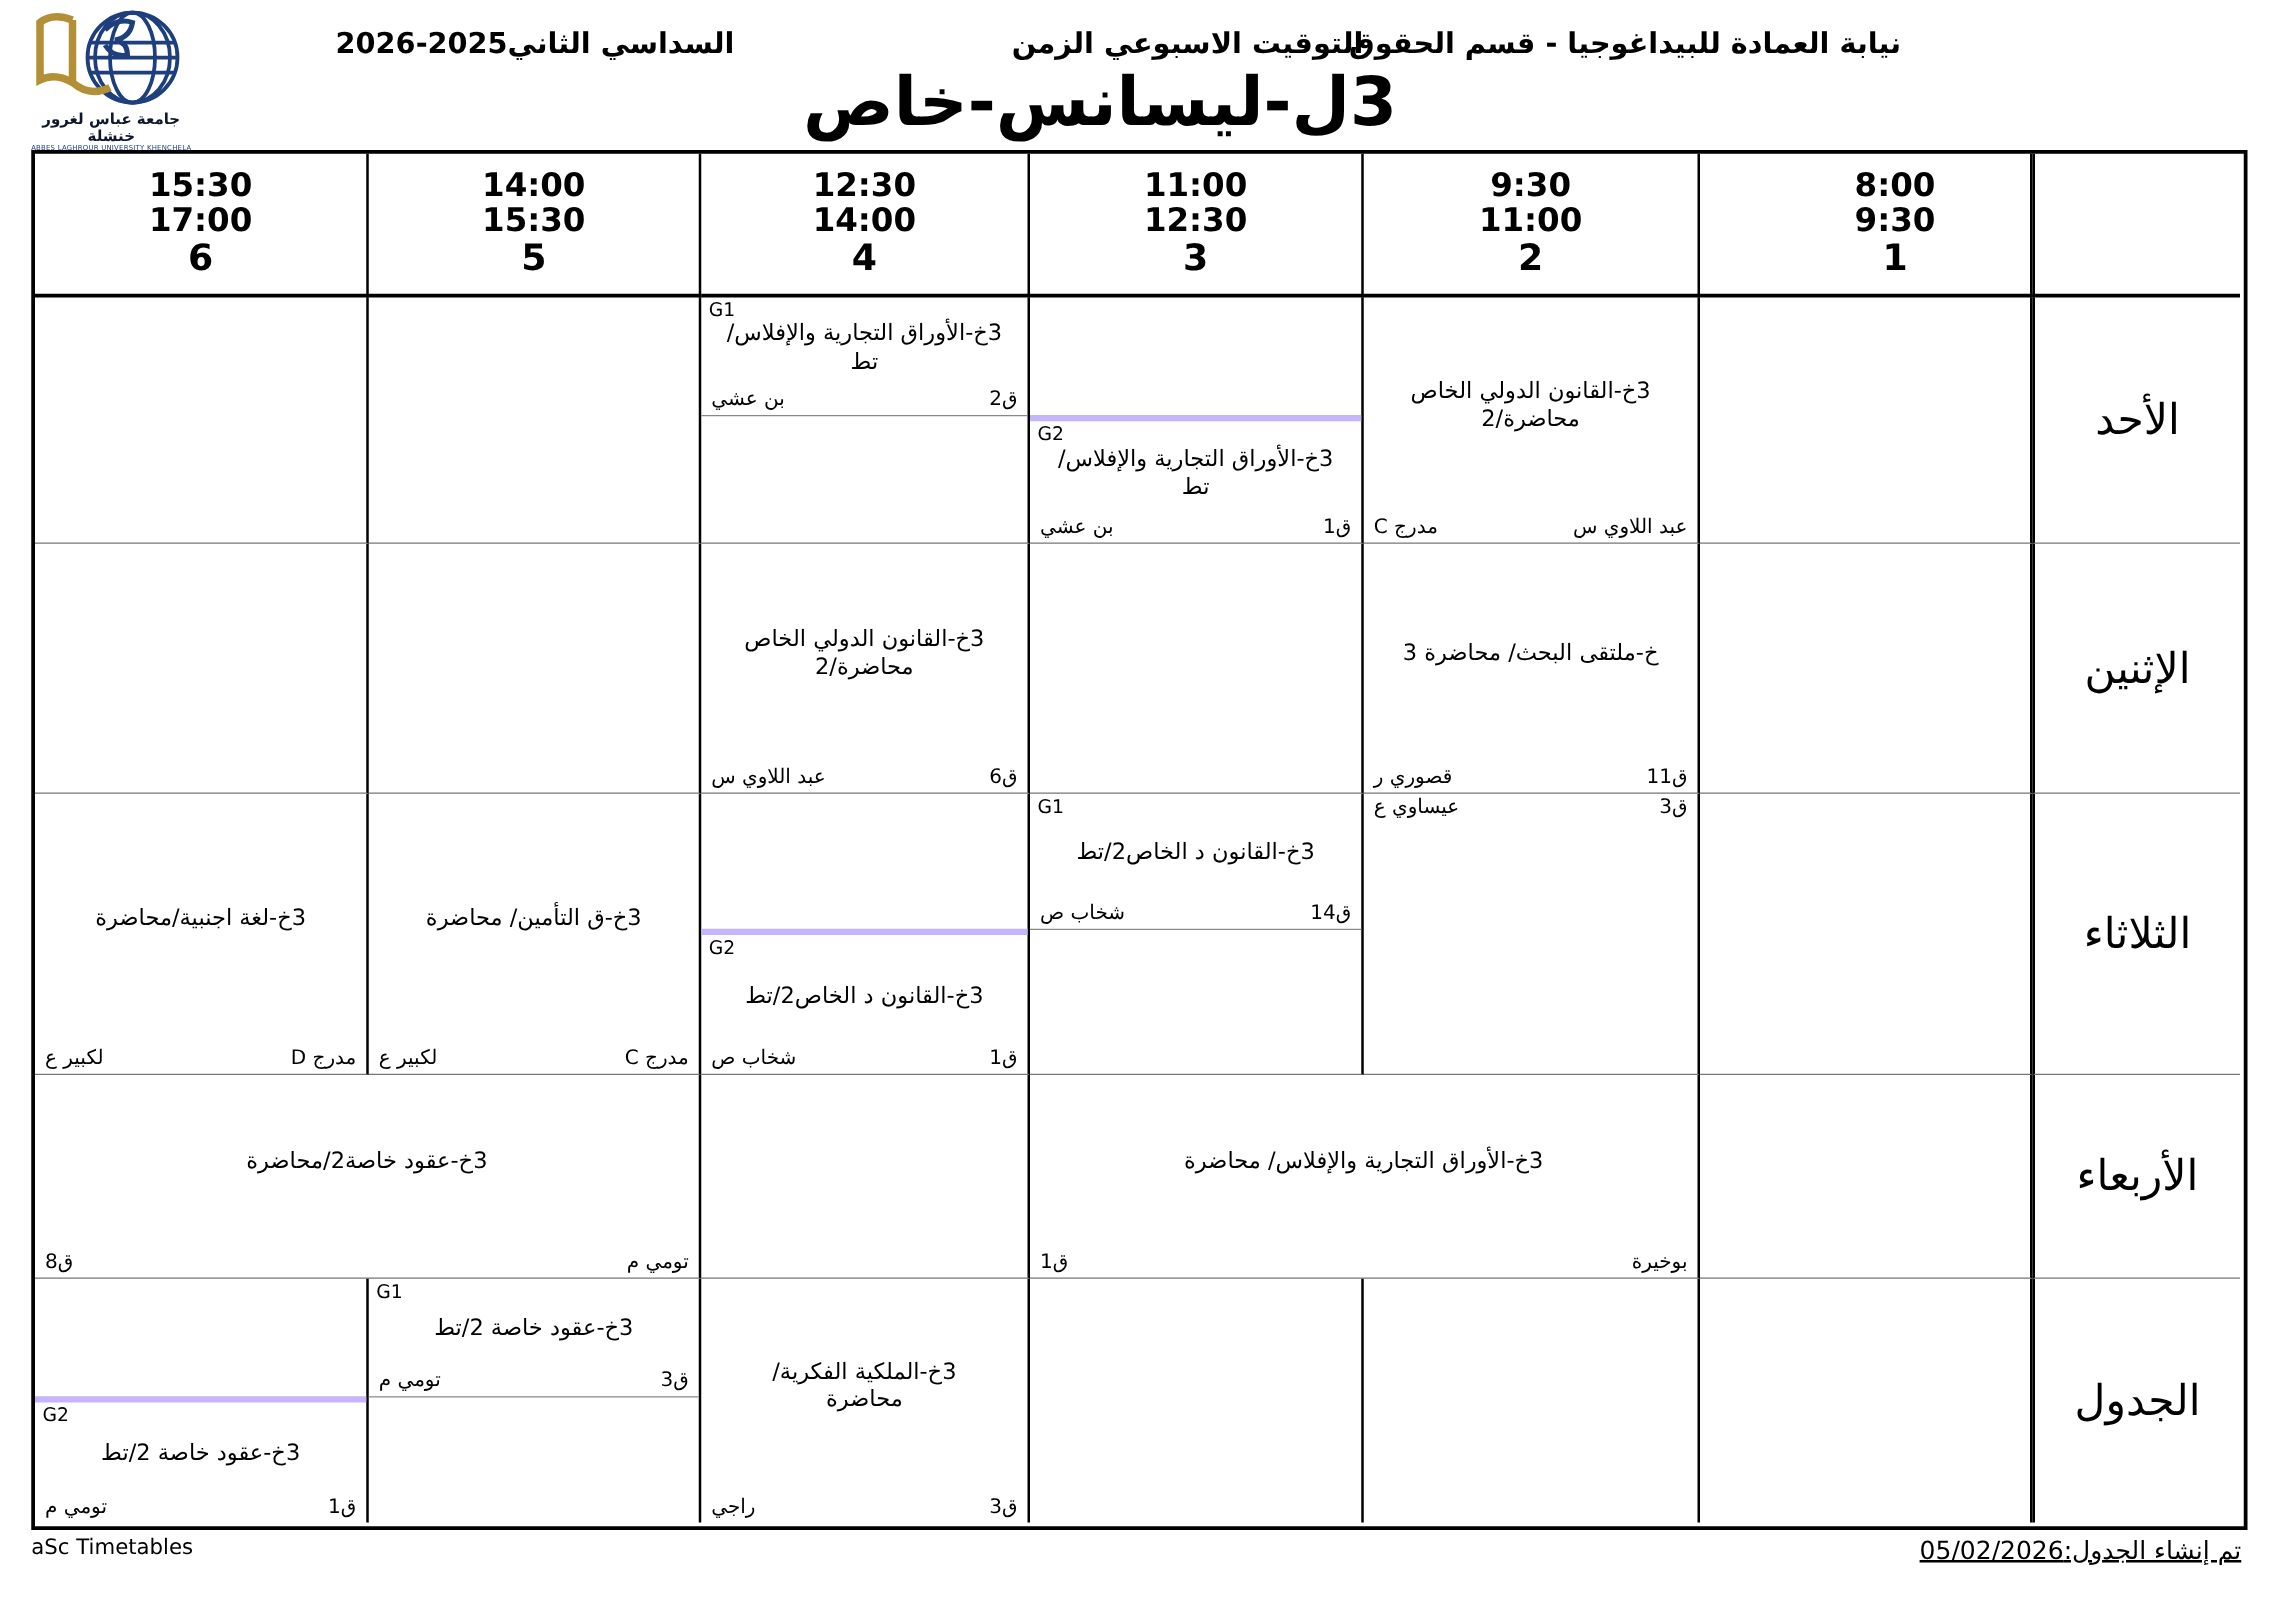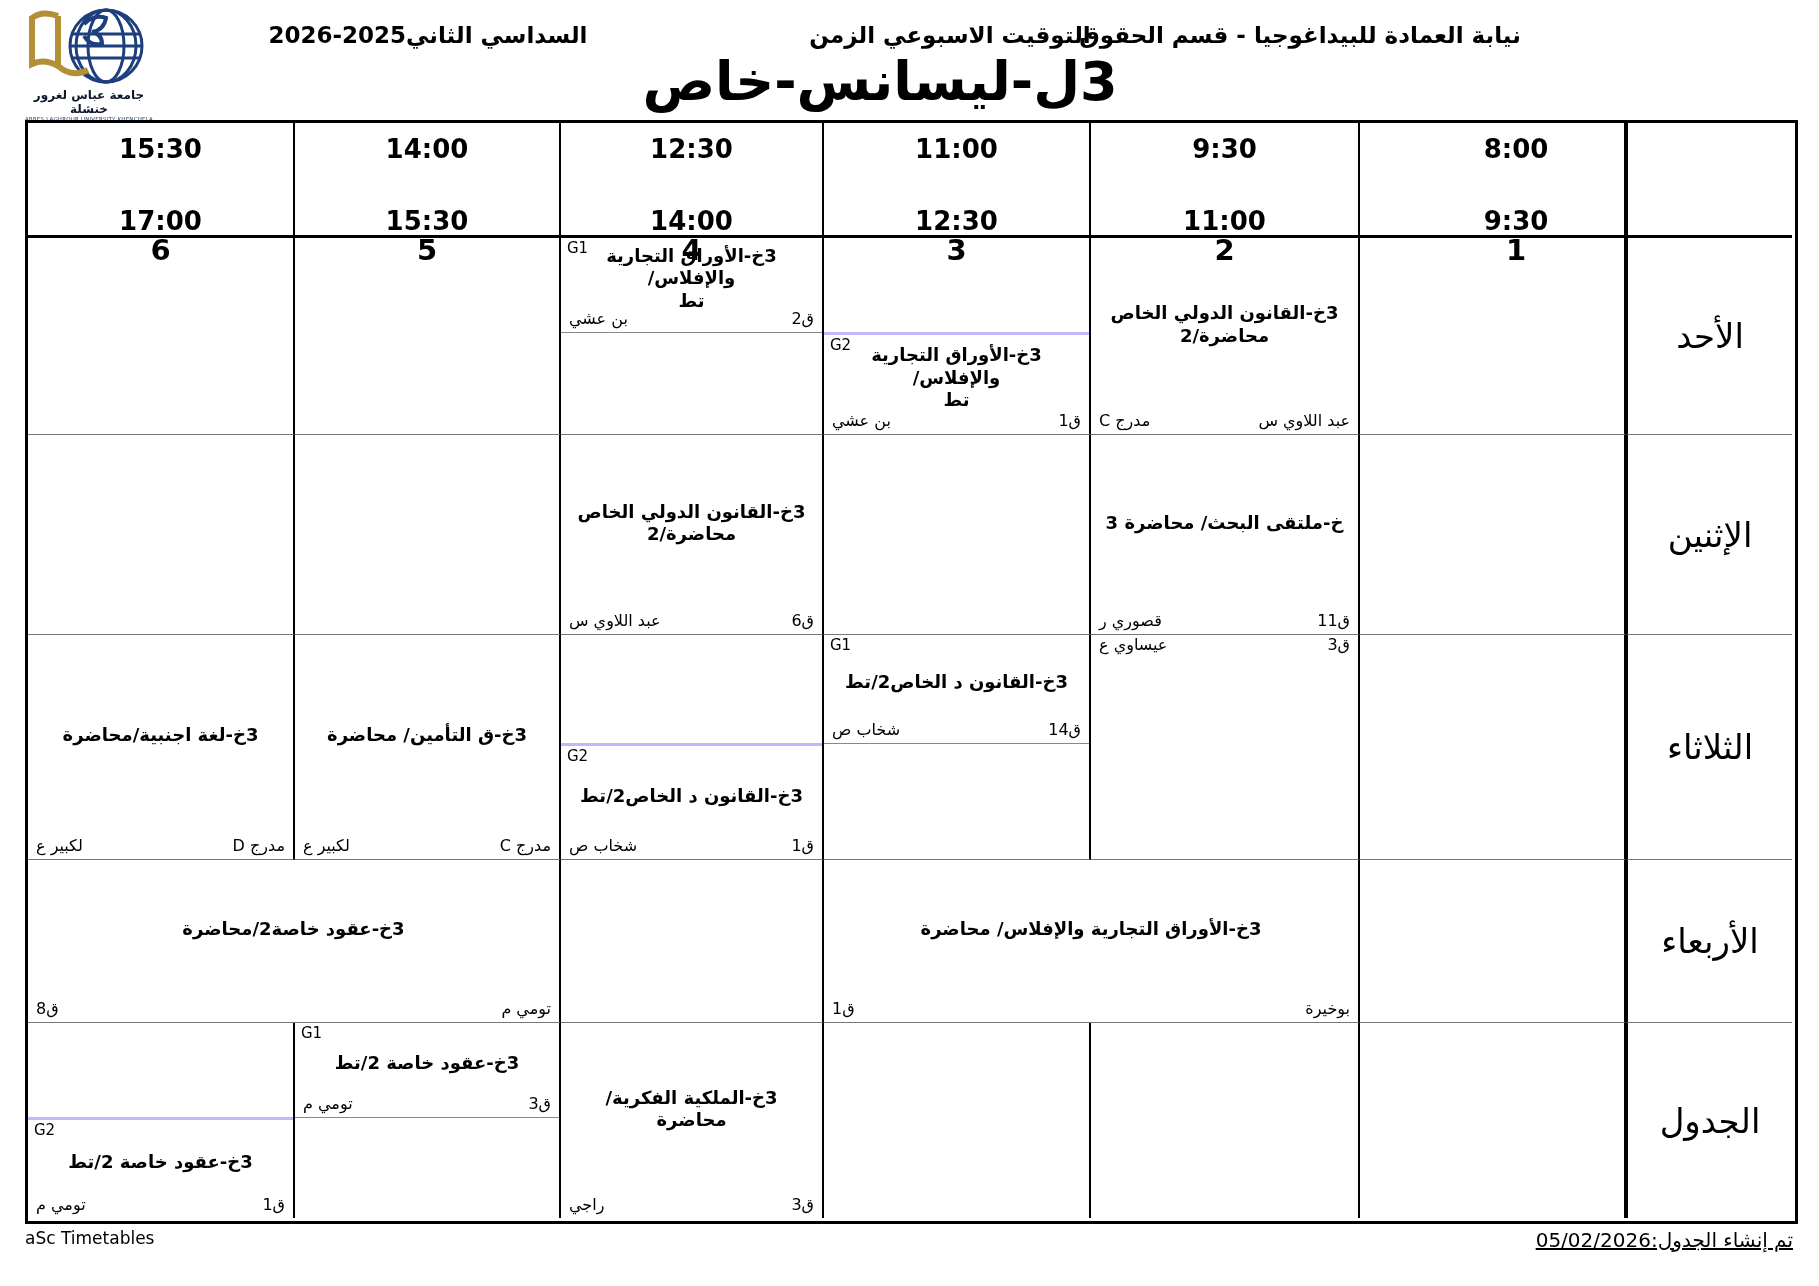--- a/index.html
+++ b/index.html
@@ -18,37 +18,37 @@
   #logo .ar{font-size:12px;font-weight:bold;text-align:center;margin-top:-4px;}
   #logo .la{font-size:5.5px;text-align:center;letter-spacing:.2px;}
 
   
   #grid{position:absolute;left:25px;top:120px;width:1767px;height:1098px;
         display:grid;border:3px solid #000;background:#fff;
         grid-template-columns:267px 266px 263px 267px 269px 266px 166px;
         grid-template-rows:115px 197px 200px 225px 163px 195px;}
   .hcell{border-right:2px solid #000;border-bottom:3px solid #000;
          display:flex;flex-direction:column;align-items:center;justify-content:center;}
-  .hcell .t{font-weight:bold;font-size:26px;line-height:1.08;margin-top:44px;}
+  .hcell .t{font-weight:bold;font-size:26px;line-height:1.08;}
   .hcell .n{font-weight:bold;font-size:29px;line-height:1.1;}
   .cell{border-right:2px solid #000;border-bottom:1px solid #777;
         position:relative;display:flex;flex-direction:column;min-width:0;}
   .col-day{border-right:none;border-left:2px solid #000;}
   .daycell{display:flex;align-items:center;justify-content:center;
            font-size:34px;font-family:"DejaVu Serif","DejaVu Sans",sans-serif;}
   .subjwrap{flex:1;display:flex;align-items:center;justify-content:center;min-height:0;}
-  .subj{font-weight:bold;font-size:18px;line-height:1.25;text-align:center;
+  .subj{font-weight:normal;font-size:18px;line-height:1.25;text-align:center;
         white-space:pre-line;padding:0 4px;}
   .meta{display:flex;justify-content:space-between;align-items:flex-end;
         padding:0 8px 4px 8px;font-size:16px;}
   .half{position:relative;display:flex;flex-direction:column;min-height:0;}
   .half.h-top{flex:0 0 48%;}
   .half.h-bottom{flex:1 1 auto;}
   .half.grp-top{border-bottom:1px solid #888;}
-  .half.grp-bottom{border-top:3px solid #c4b5fd;}
+  .half.grp-bottom{border-top:5px solid #c4b5fd;}
   .glabel{position:absolute;top:1px;left:6px;font-size:15px;direction:ltr;}
   .half .subjwrap{padding-top:10px;}
 
   
   #footer-left{position:absolute;left:25px;top:1228px;font-size:17px;}
   #footer-right{position:absolute;right:26px;top:1228px;font-size:20px;direction:rtl;text-decoration:underline;}
 </style>
 </head>
 <body>
 

